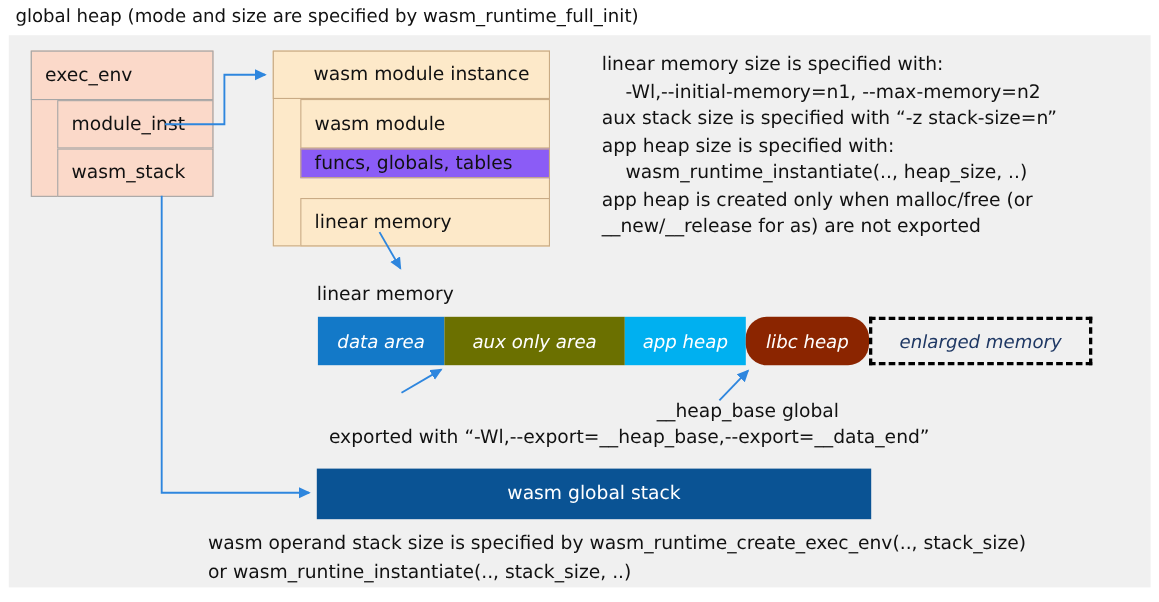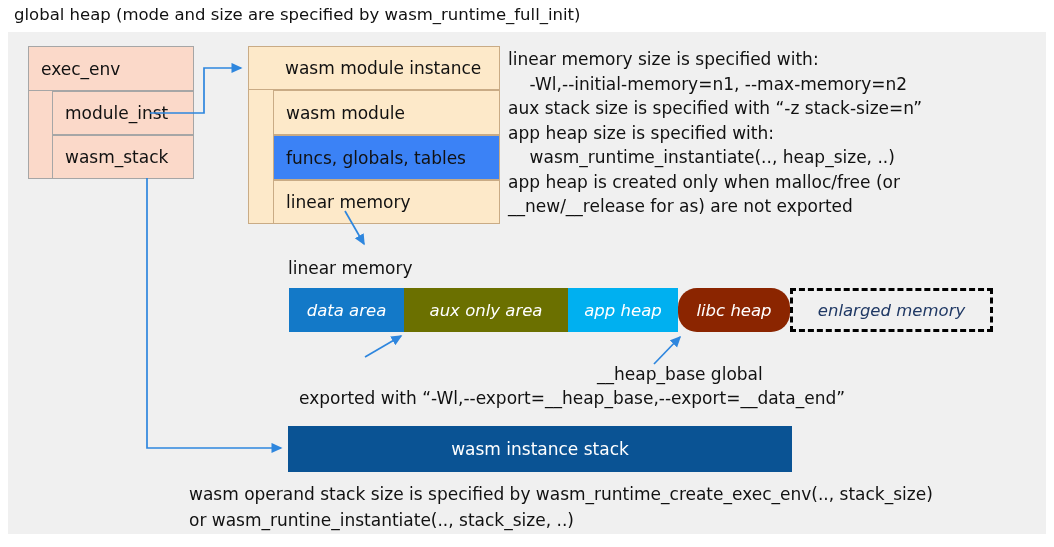--- a/index.html
+++ b/index.html
@@ -108,36 +108,36 @@
     top: 90px;
     width: 227px;
     height: 45px;
     background: #fde9c9;
     border-color: #c9ab85;
   }
   .wmi-row2 {
     left: 273px;
     top: 135px;
     width: 227px;
-    height: 45px;
-    background: #3b82f6;
+    height: 27px;
+    background: #8b5cf6;
     border-color: #c9ab85;
   }
   .wmi-row3 {
     left: 273px;
     top: 180px;
     width: 227px;
     height: 44px;
     background: #fde9c9;
     border-color: #c9ab85;
   }
   
   .notes {
     position: absolute;
-    left: 508px;
+    left: 547px;
     top: 47px;
     width: 500px;
     font-size: 17px;
     line-height: 24.5px;
     color: #111111;
     white-space: pre;
   }
   
   .lm-label {
     position: absolute;
@@ -272,21 +272,21 @@
       </div>
       <div class="seg enlarged" style="width: 203px; color: rgb(31, 56, 100);">
         <span>enlarged memory</span>
       </div>
     </div>
 
   <div class="ann ann-heapbase">__heap_base global</div>
   <div class="ann ann-exported">exported with “-Wl,--export=__heap_base,--export=__data_end”</div>
 
   <div class="opstack" style="background: rgb(10, 83, 148);">
-    <span>wasm instance stack</span>
+    <span>wasm global stack</span>
   </div>
 
   <div class="bottom-note">wasm operand stack size is specified by wasm_runtime_create_exec_env(.., stack_size)
 or wasm_runtine_instantiate(.., stack_size, ..)</div>
 
   <svg class="wires" viewBox="0 0 1054 547">
     <defs>
       <marker id="arrowblue" markerWidth="7" markerHeight="7" refX="5.6" refY="3" orient="auto">
         <path d="M0,0 L6.5,3 L0,6 z" fill="#2e86de"></path>
       </marker>

